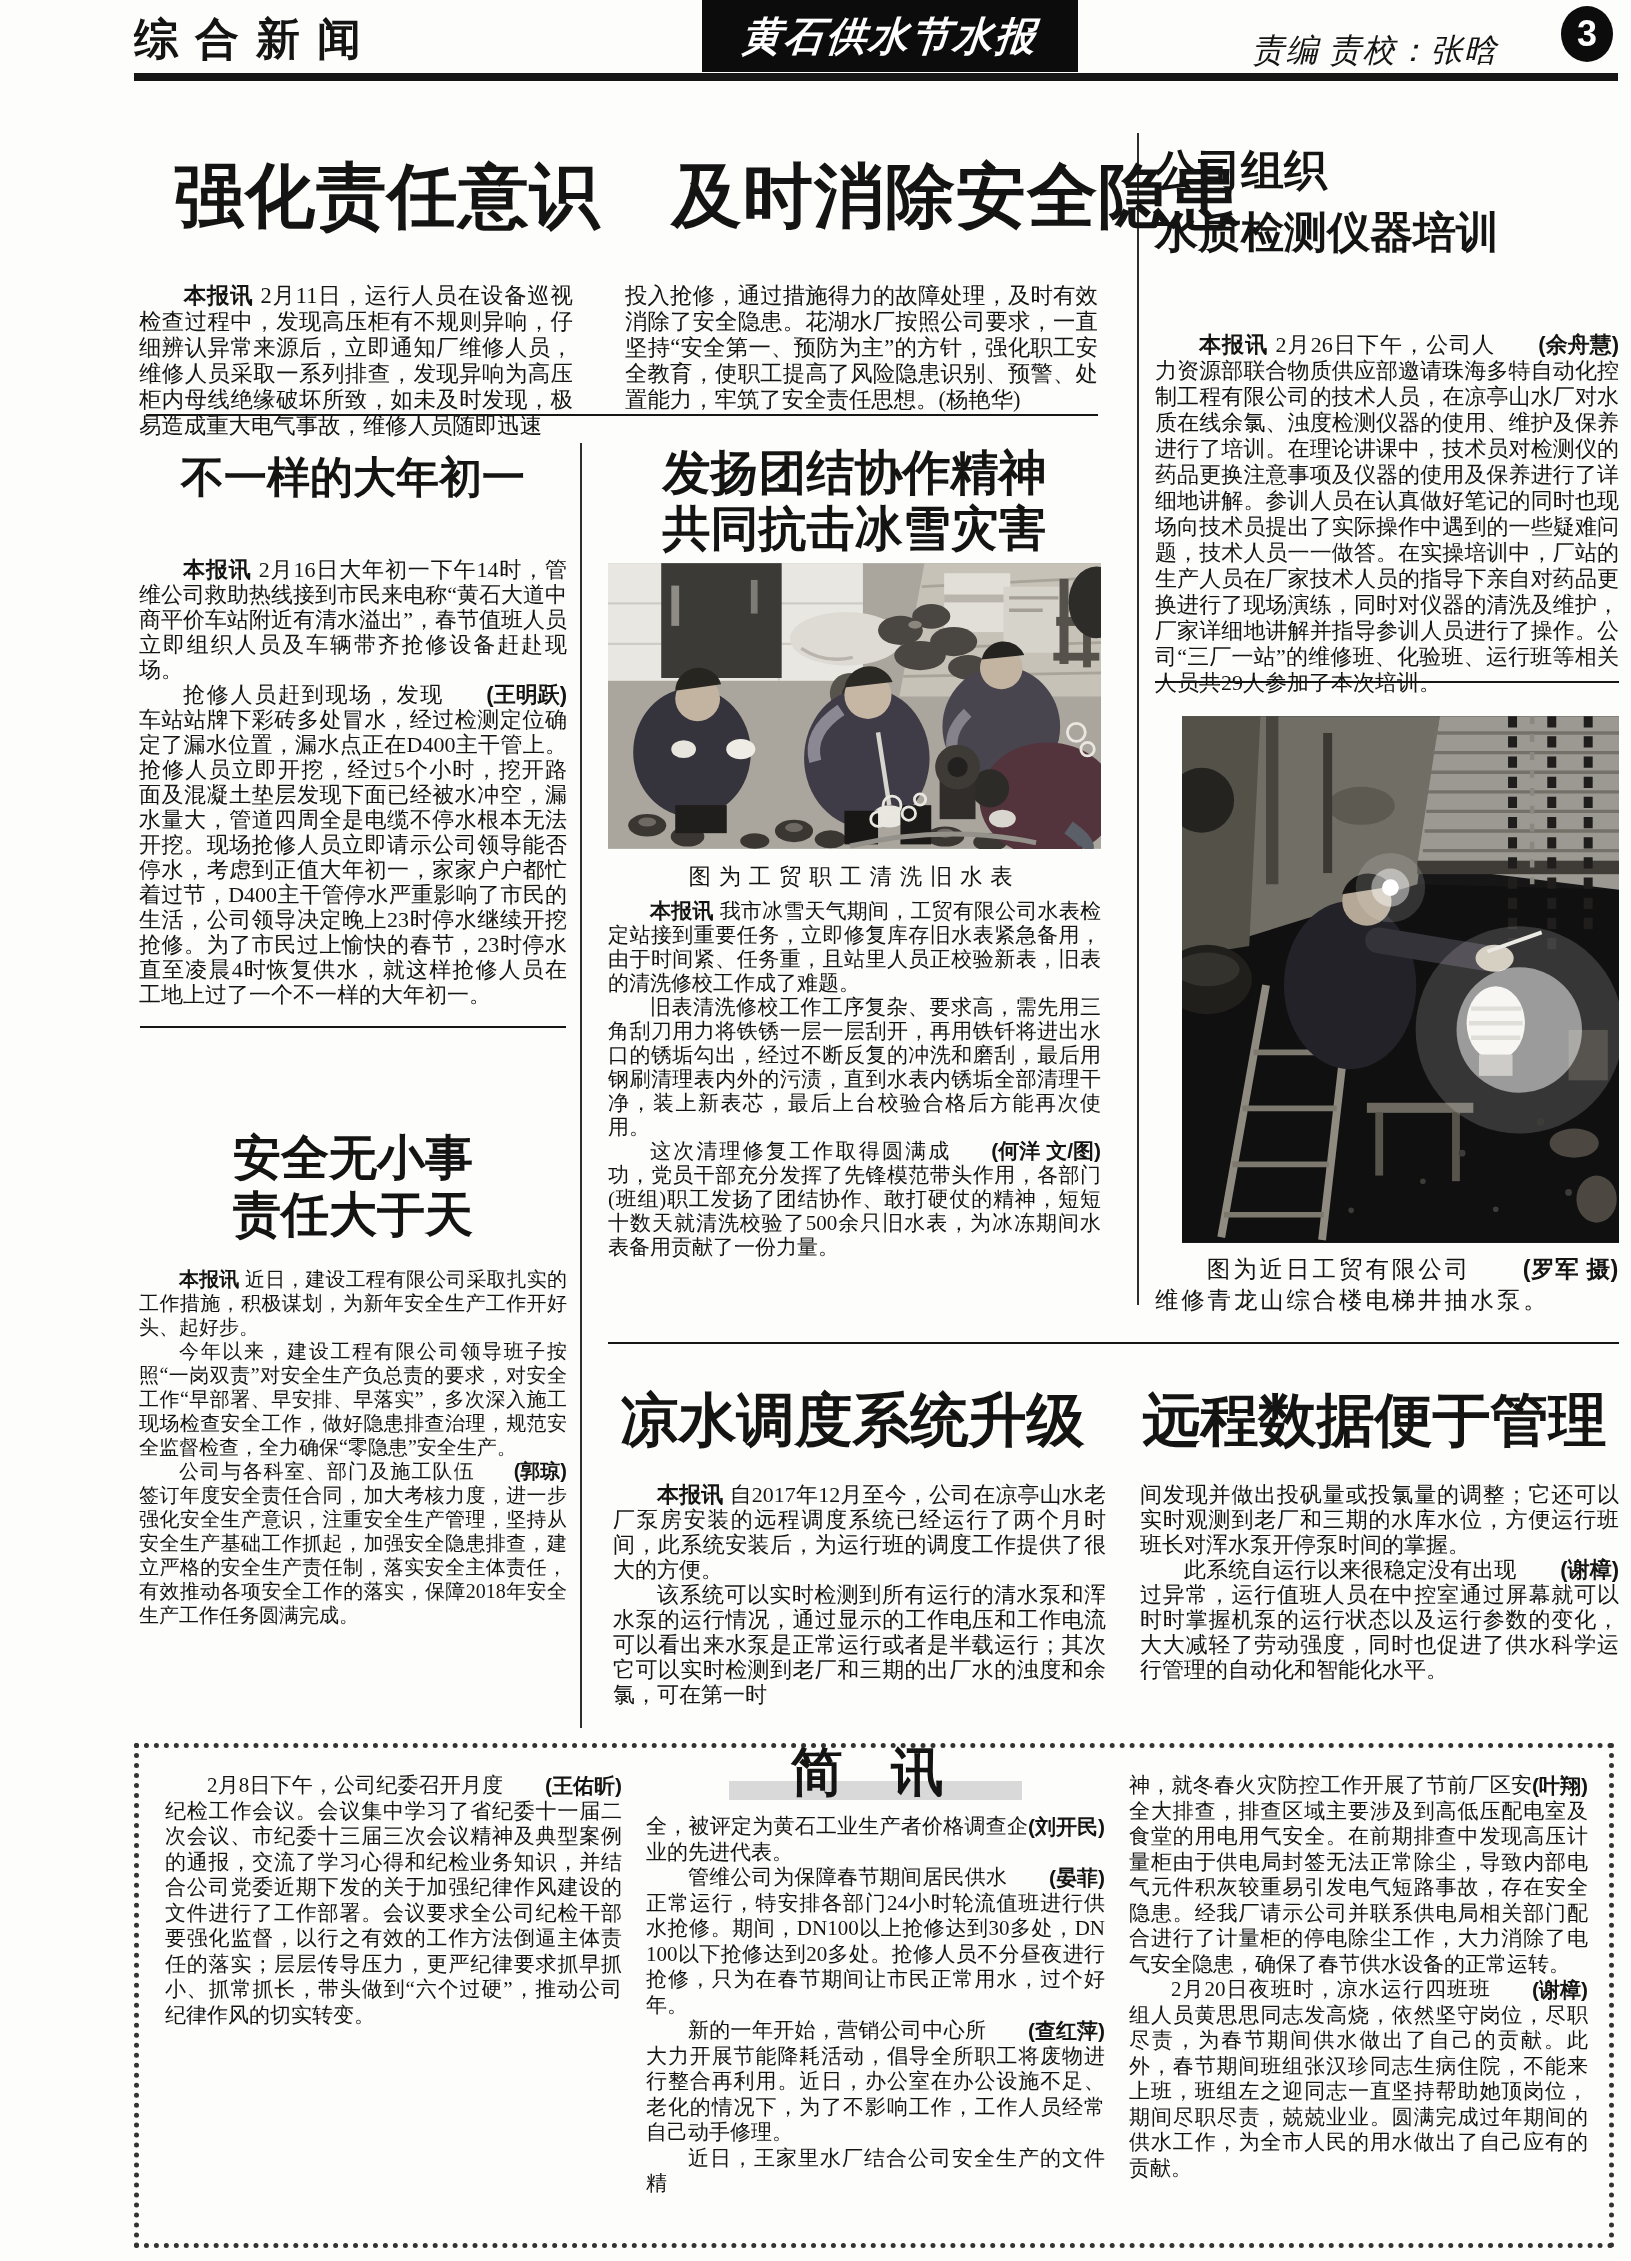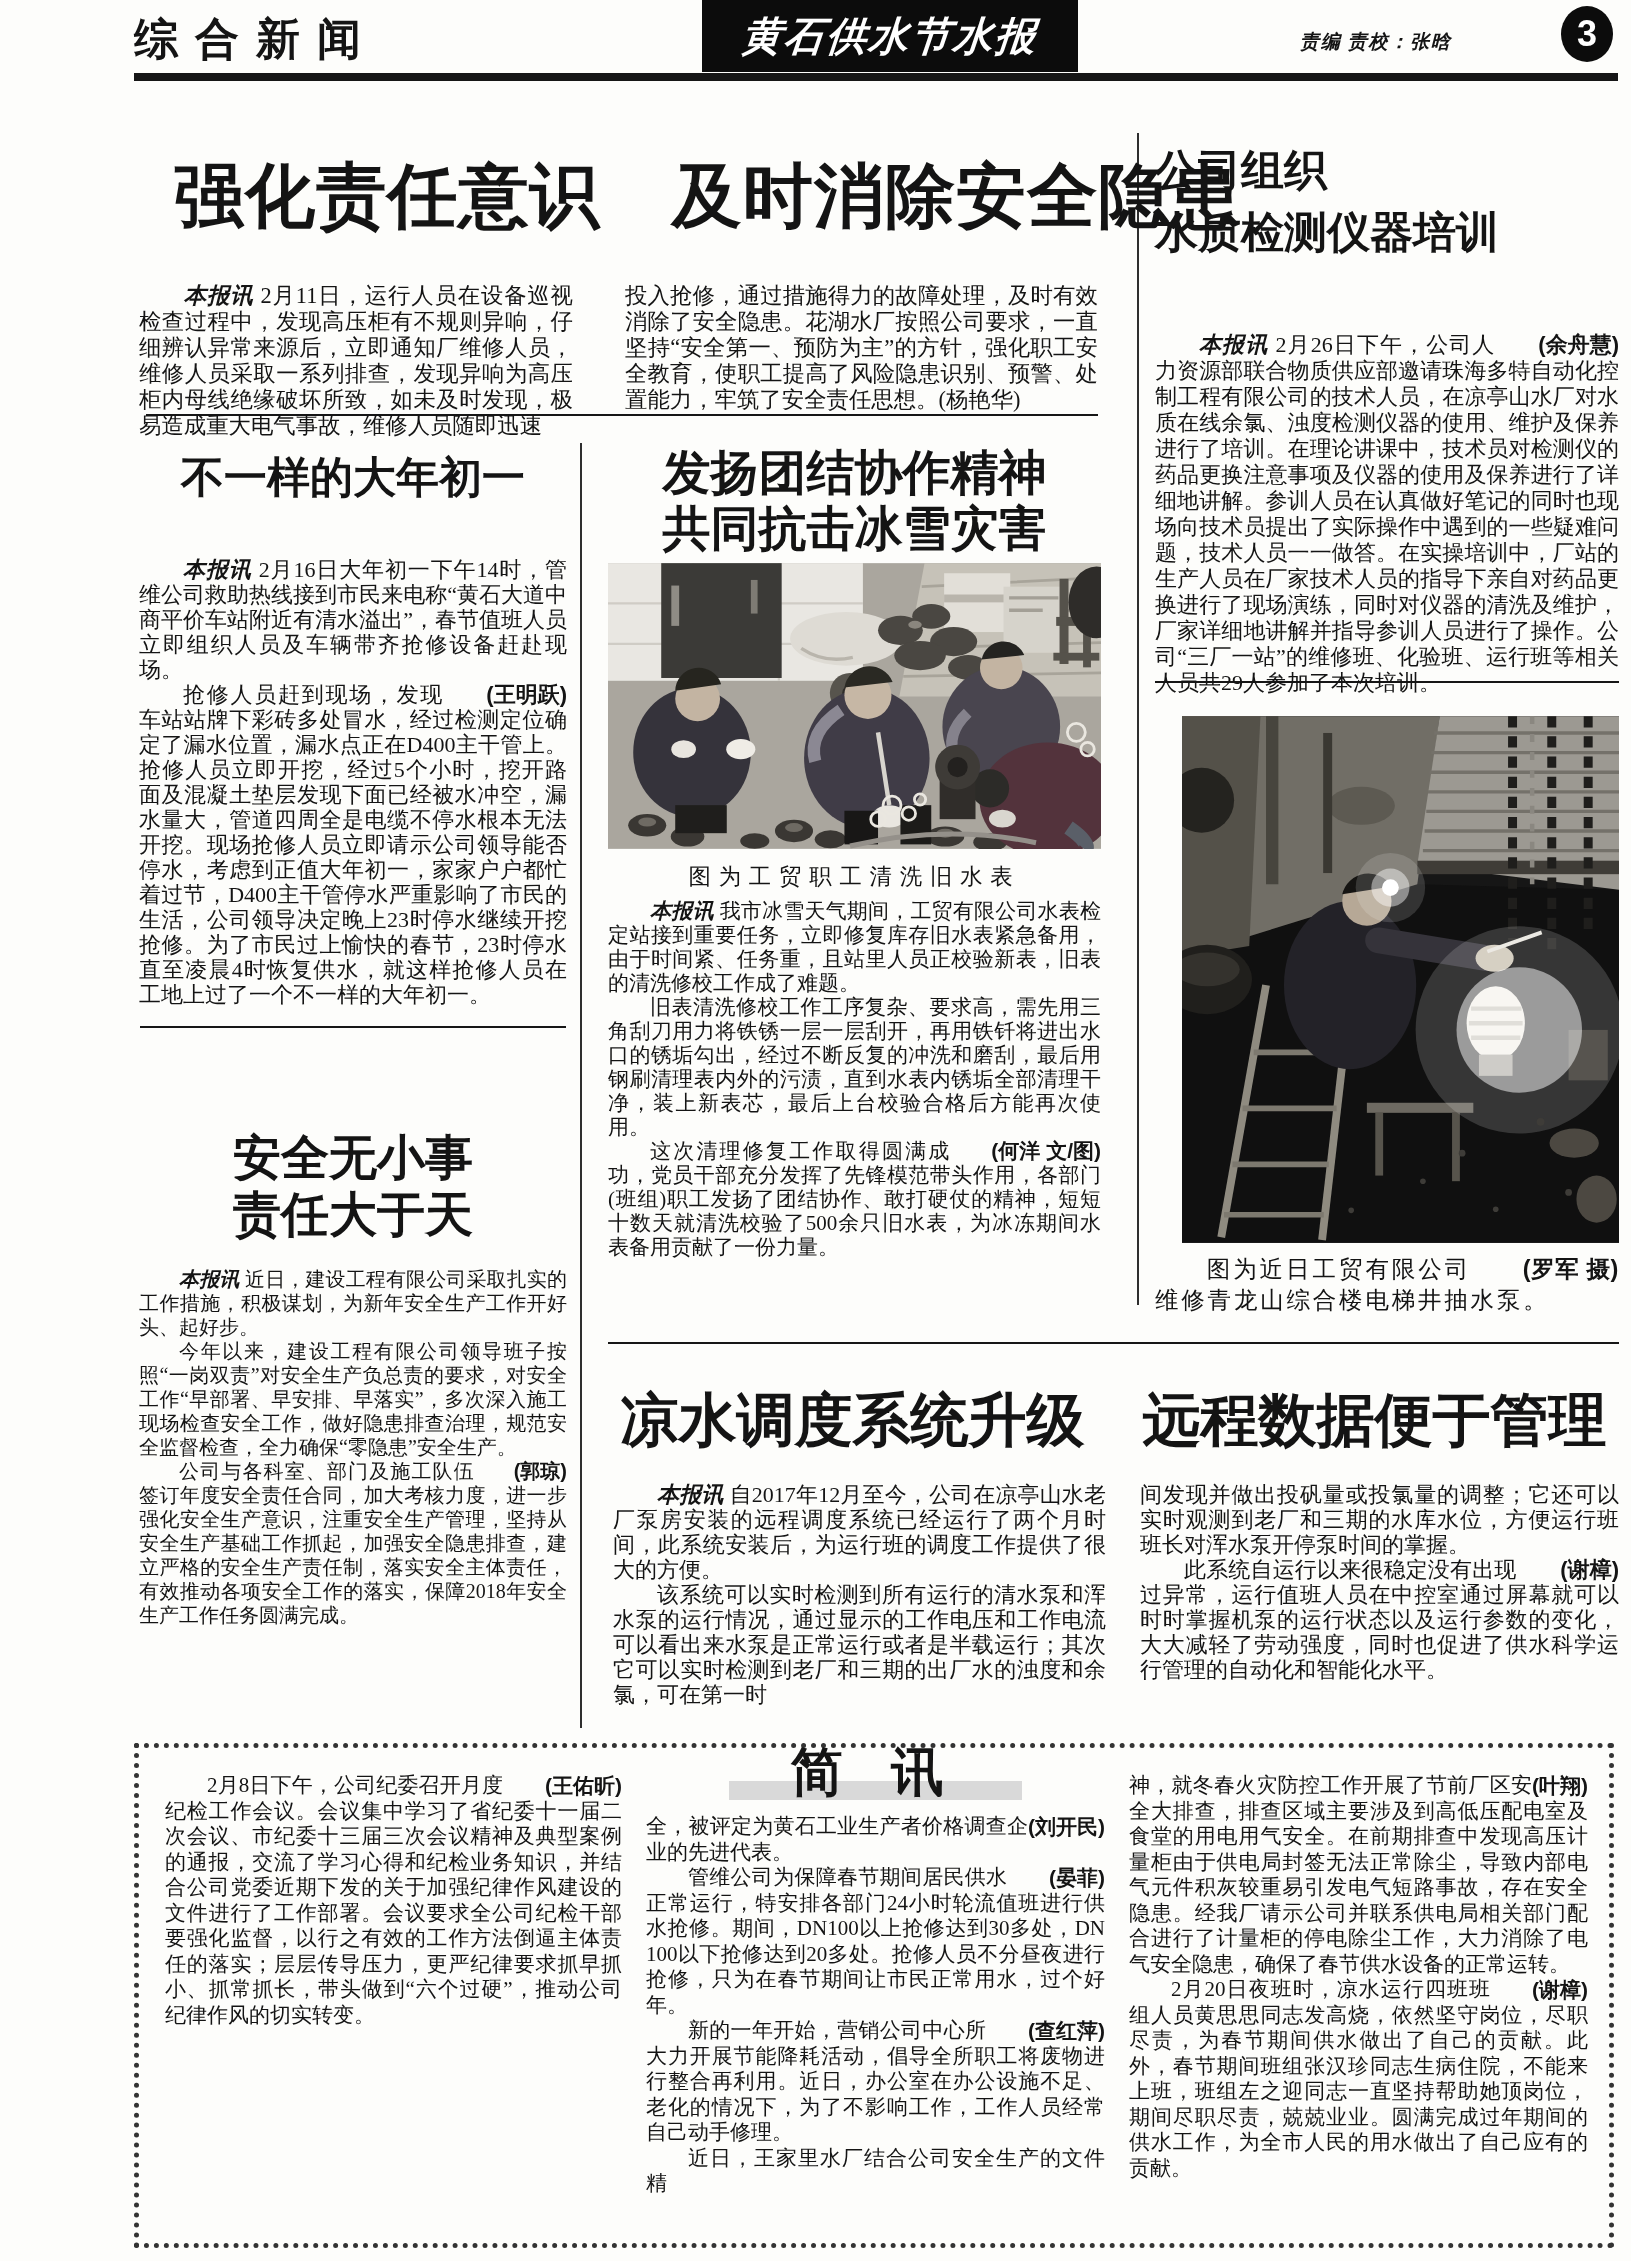--- a/index.html
+++ b/index.html
@@ -8,32 +8,32 @@
   .blk{position:absolute;}
   .hei{font-family:"Liberation Sans","DejaVu Sans",sans-serif;}
   h1,h2,h3,p{margin:0;padding:0;}
 
   
   .sec-label{left:134px;top:10px;font-size:44px;font-weight:700;letter-spacing:17px;}
   .masthead{left:702px;top:0;width:376px;height:72px;background:#0c0c0c;
             display:flex;align-items:center;justify-content:center;}
   .masthead span{color:#fff;font-size:40px;font-weight:700;font-style:italic;
                  letter-spacing:2.2px;transform:skewX(-5deg);white-space:nowrap;}
-  .editors{left:1300px;top:29px;width:269px;font-size:19px;font-weight:700;font-style:italic;
+  .editors{left:1252px;top:29px;width:269px;font-size:32px;font-weight:400;font-style:italic;
            letter-spacing:1.7px;white-space:nowrap;}
   .pagenum{left:1561px;top:5.6px;width:52px;height:56px;background:#0c0c0c;border-radius:50%;
            display:flex;align-items:center;justify-content:center;}
   .pagenum span{color:#fff;font-size:36px;font-weight:700;}
   .hr{position:absolute;background:#161616;}
   .vr{position:absolute;background:#2e2e2e;}
 
   
   .bodytxt p.para{text-align:justify;text-indent:2em;clear:both;word-break:break-all;}
   .bodytxt p.para.cont{text-indent:0;}
-  .lead{font-family:"Liberation Sans","DejaVu Sans",sans-serif;font-weight:700;font-style:italic;}
+  .lead{font-family:"Liberation Sans","DejaVu Sans",sans-serif;font-weight:700;}
   .byline{float:right;font-family:Liberation Sans, sans-serif;font-weight:700;}
 
   
   .a1-headline{left:134px;top:150px;width:963px;text-align:center;font-size:70px;
                font-weight:700;letter-spacing:1.1px;white-space:nowrap;margin-left:40px;}
   .a1-col1{left:139px;top:283px;width:434px;font-size:22.4px;line-height:26px;}
   .a1-col2{left:625px;top:283px;width:473px;font-size:22.4px;line-height:26px;}
 
   
   .a2-title{left:1155px;top:139px;width:464px;font-size:43px;font-weight:700;line-height:62px;}

